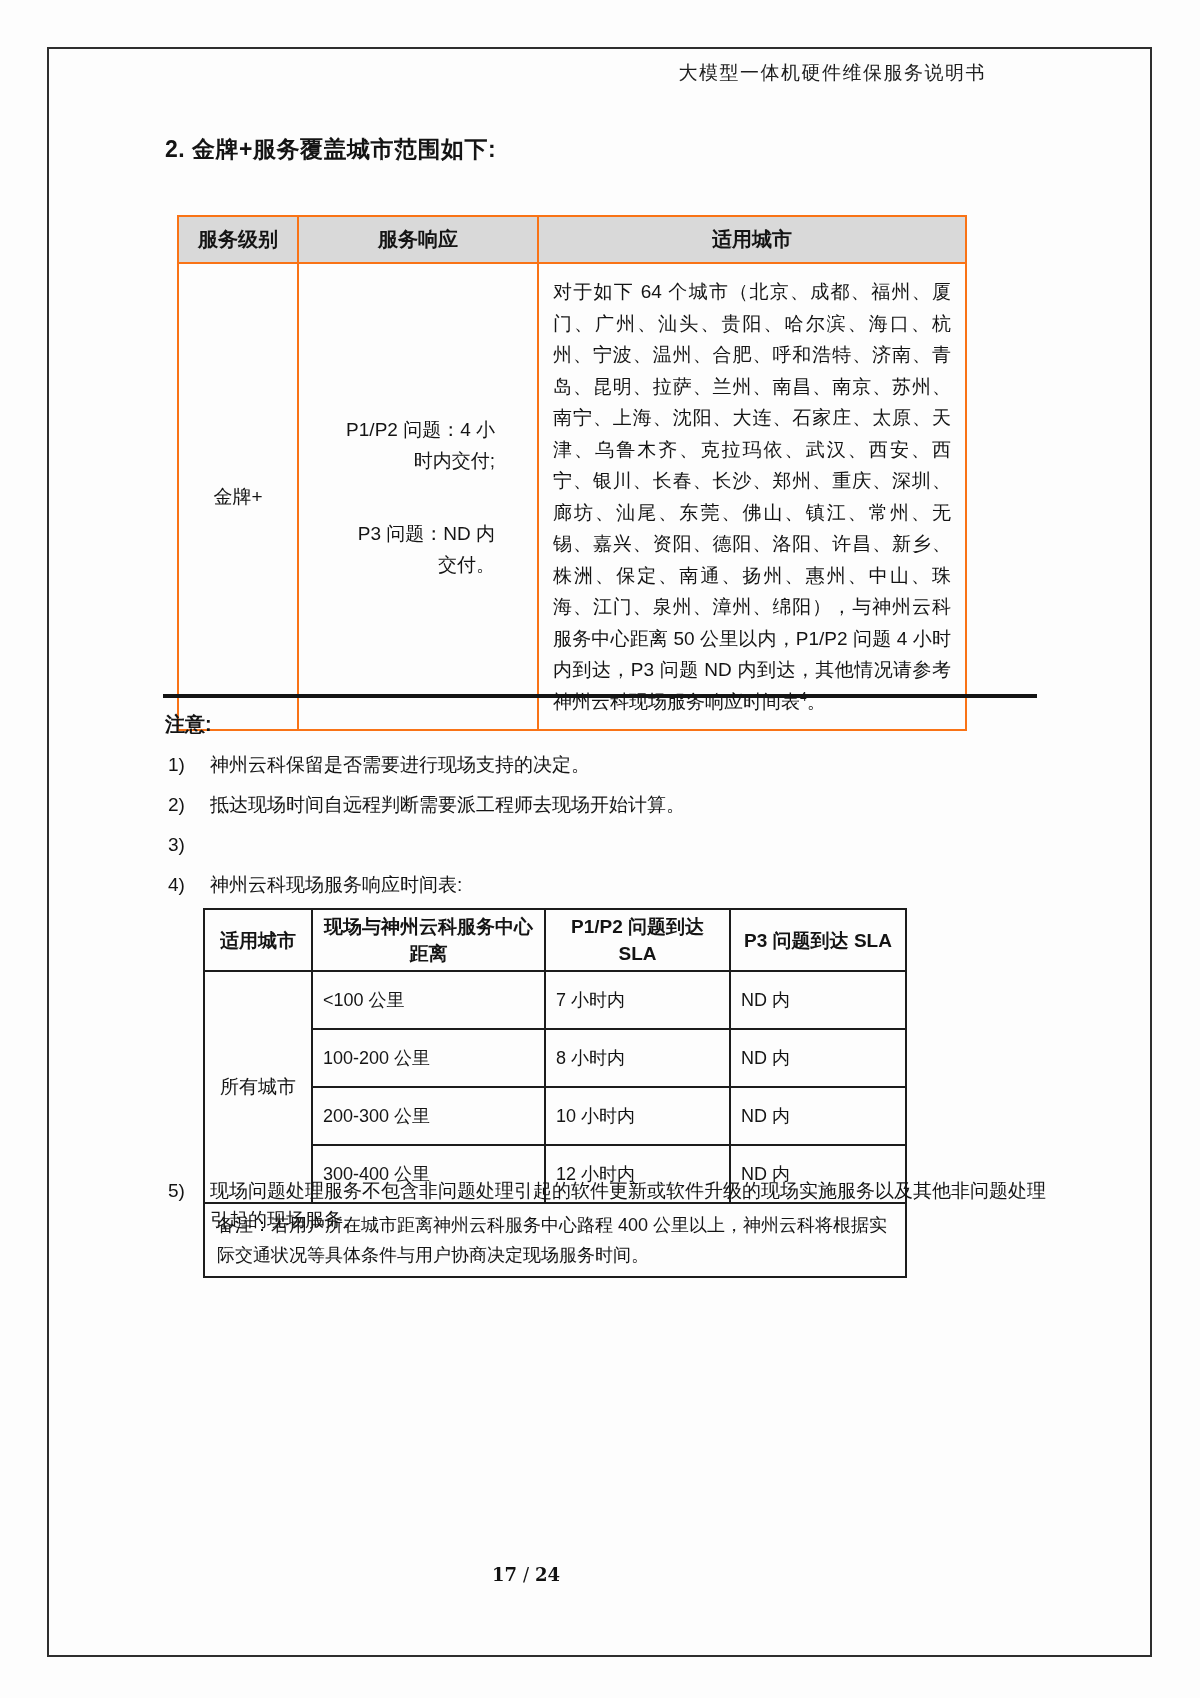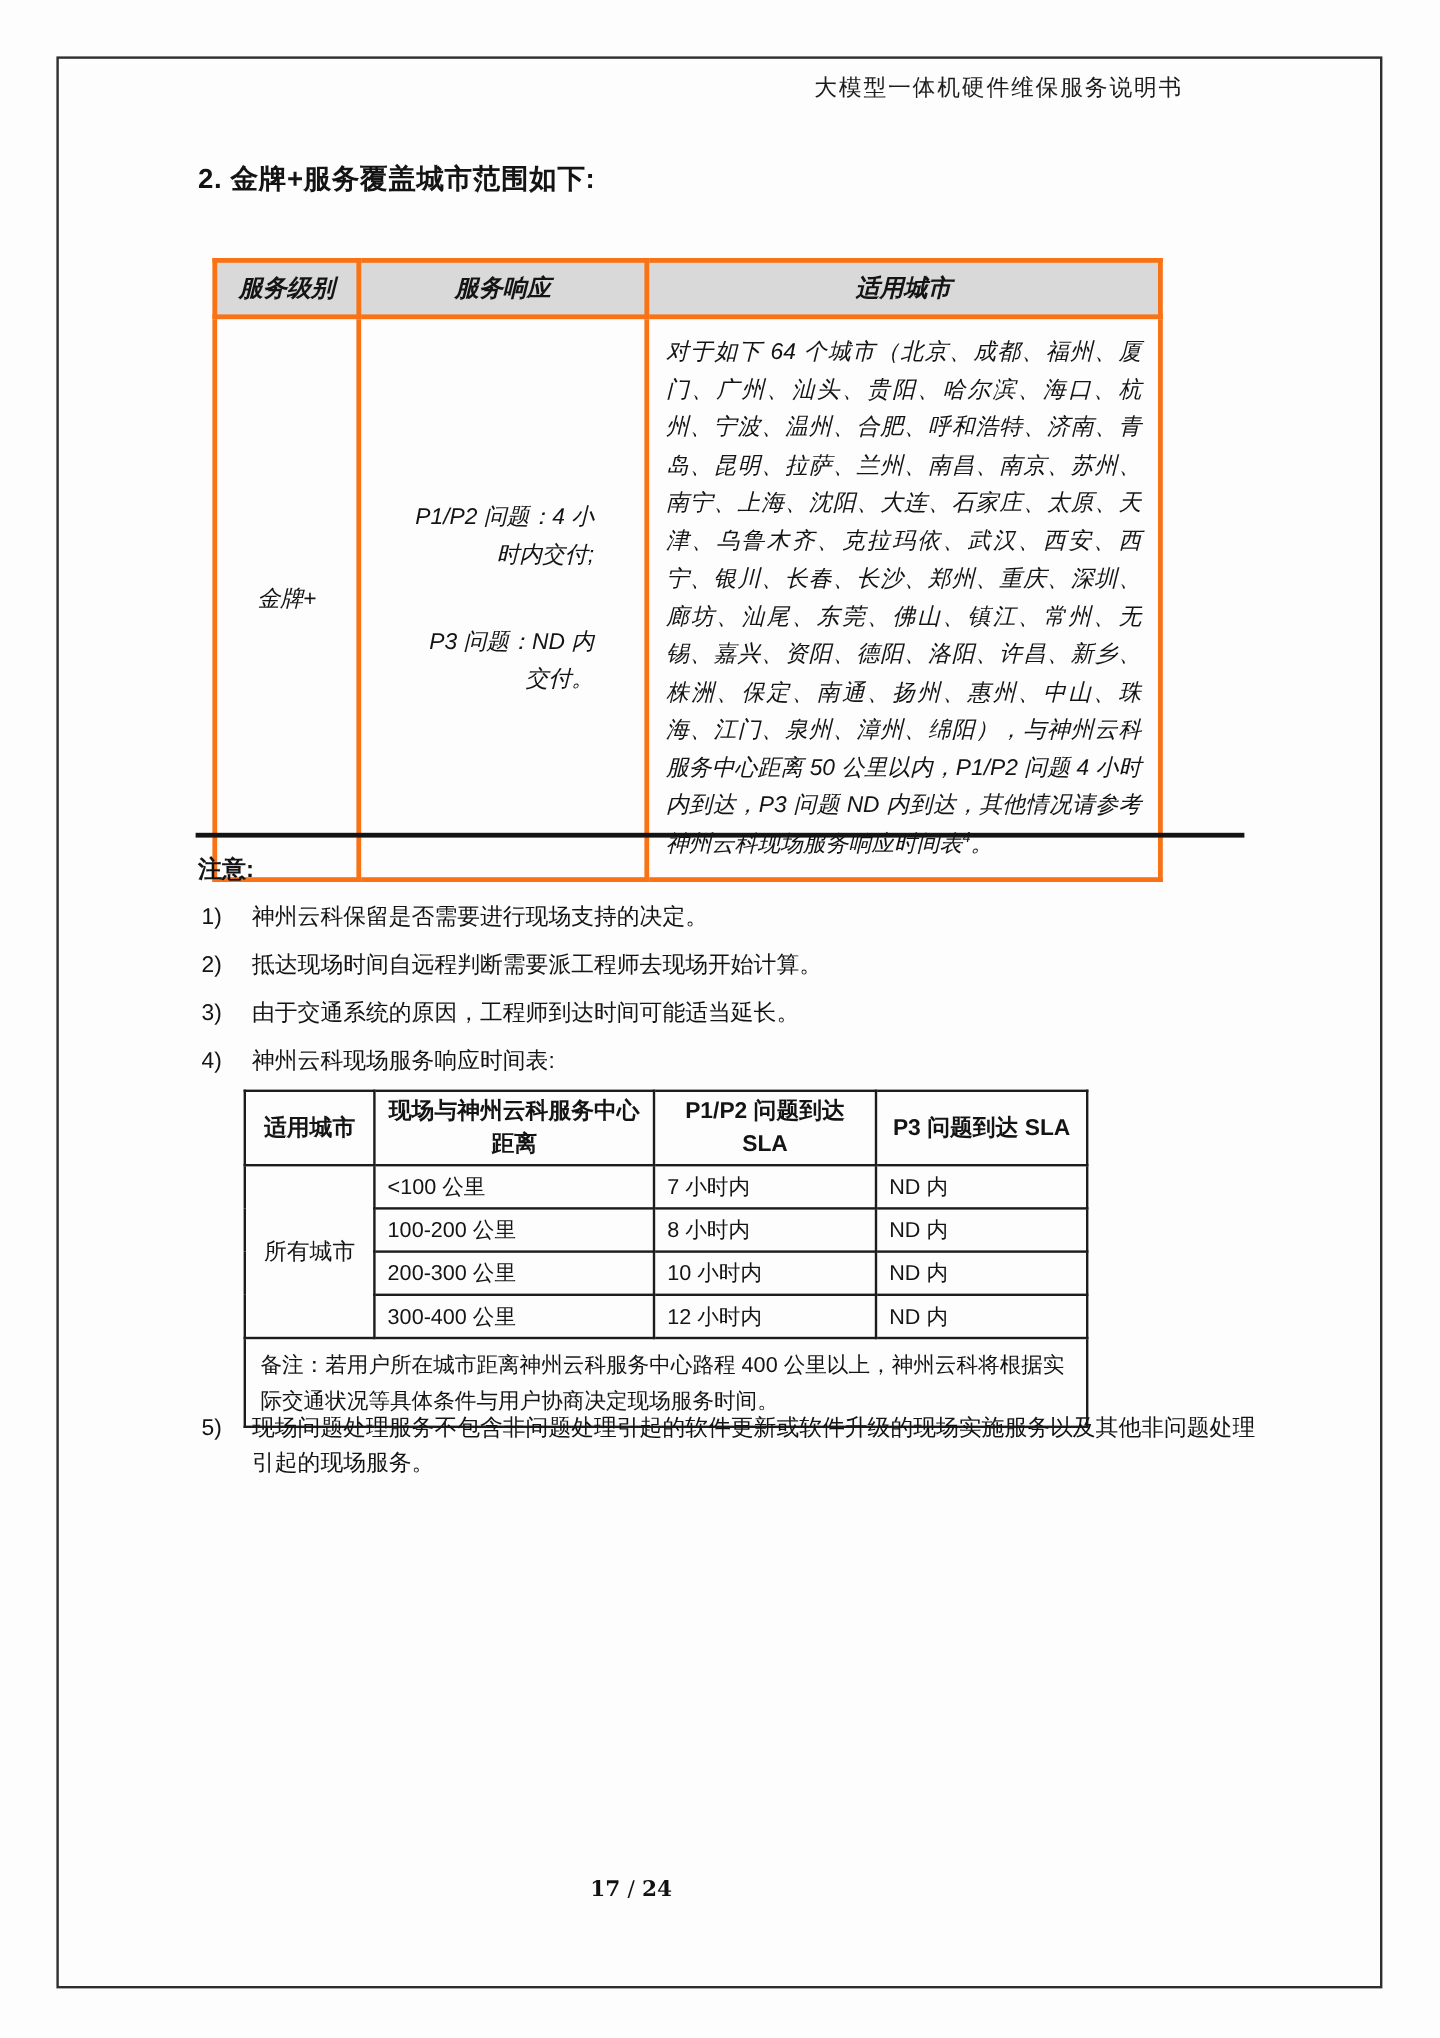--- a/index.html
+++ b/index.html
@@ -19,21 +19,21 @@
   }
   .section-title {
     position:absolute; left:165px; top:134px; font-size:23px; font-weight:bold;
     letter-spacing:0.5px;
   }
   
   table.coverage {
     position:absolute; left:177px; top:215px; width:788px;
     border-collapse:collapse; table-layout:fixed;
   }
-  .coverage th, .coverage td { border:4px solid #f97316; box-sizing:border-box;font-style:italic; }
+  .coverage th, .coverage td { border:2px solid #f97316; box-sizing:border-box; }
   .coverage th {
     background:#d9d9d9; height:47px; font-size:20px; font-weight:bold;
     text-align:center; padding:0;
   }
   .coverage td.level-cell { text-align:center; font-size:19px; vertical-align:middle; }
   .coverage td.response-cell { text-align:right; font-size:19px; vertical-align:middle; padding:0 42px; }
   .coverage td.response-cell .resp-p1p2 { margin:0 0 42px 0; line-height:31px; }
   .coverage td.response-cell .resp-p3 { margin:0; line-height:31px; }
   .coverage td.cities-cell {
     padding:12px 14px; font-size:19px; line-height:31.5px;
@@ -49,21 +49,21 @@
   
   table.sla {
     position:absolute; left:203px; top:908px; width:702px;
     border-collapse:collapse; table-layout:fixed;
   }
   .sla th, .sla td { border:2px solid #1c1c1c; box-sizing:border-box; }
   .sla th {
     font-weight:bold; font-size:19px; text-align:center; height:62px;
     line-height:27px; background:#fdfdfd; padding:0 4px;
   }
-  .sla td { font-size:18px; height:33px; padding:5px 10px; vertical-align:middle; }
+  .sla td { font-size:18px; height:33px; padding:16px 10px; vertical-align:middle; }
   .sla td.scope-cell { text-align:center; font-size:19px; }
   .sla td.remark-cell { padding:6px 12px; line-height:30px; font-size:18px; height:auto; }
   
   .note5 { position:absolute; left:168px; top:1176px; width:895px; font-size:19px; line-height:29px; display:flex; }
   .note5 .note-num { width:42px; flex:none; }
   .closing-line { position:absolute; left:165px; top:1238px; font-size:19px; line-height:26px; }
   .page-footer {
     position:absolute; left:0; top:1564px; width:1052px; text-align:center;
     font-family:"DejaVu Serif","Liberation Serif",serif; font-size:18px; color:#111;
   }
@@ -113,21 +113,20 @@
     <div class="note-item">
       <span class="note-num">1)</span>
       <span class="note-text">神州云科保留是否需要进行现场支持的决定。</span>
     </div>
     <div class="note-item">
       <span class="note-num">2)</span>
       <span class="note-text">抵达现场时间自远程判断需要派工程师去现场开始计算。</span>
     </div>
     <div class="note-item">
       <span class="note-num">3)</span>
-      <span class="note-text">由于交通系统的原因，工程师到达时间可能适当延长。</span>
     </div>
     <div class="note-item">
       <span class="note-num">4)</span>
       <span class="note-text">神州云科现场服务响应时间表:</span>
     </div>
   </div>
 
   <table class="sla">
     <colgroup>
         <col style="width:108px">

